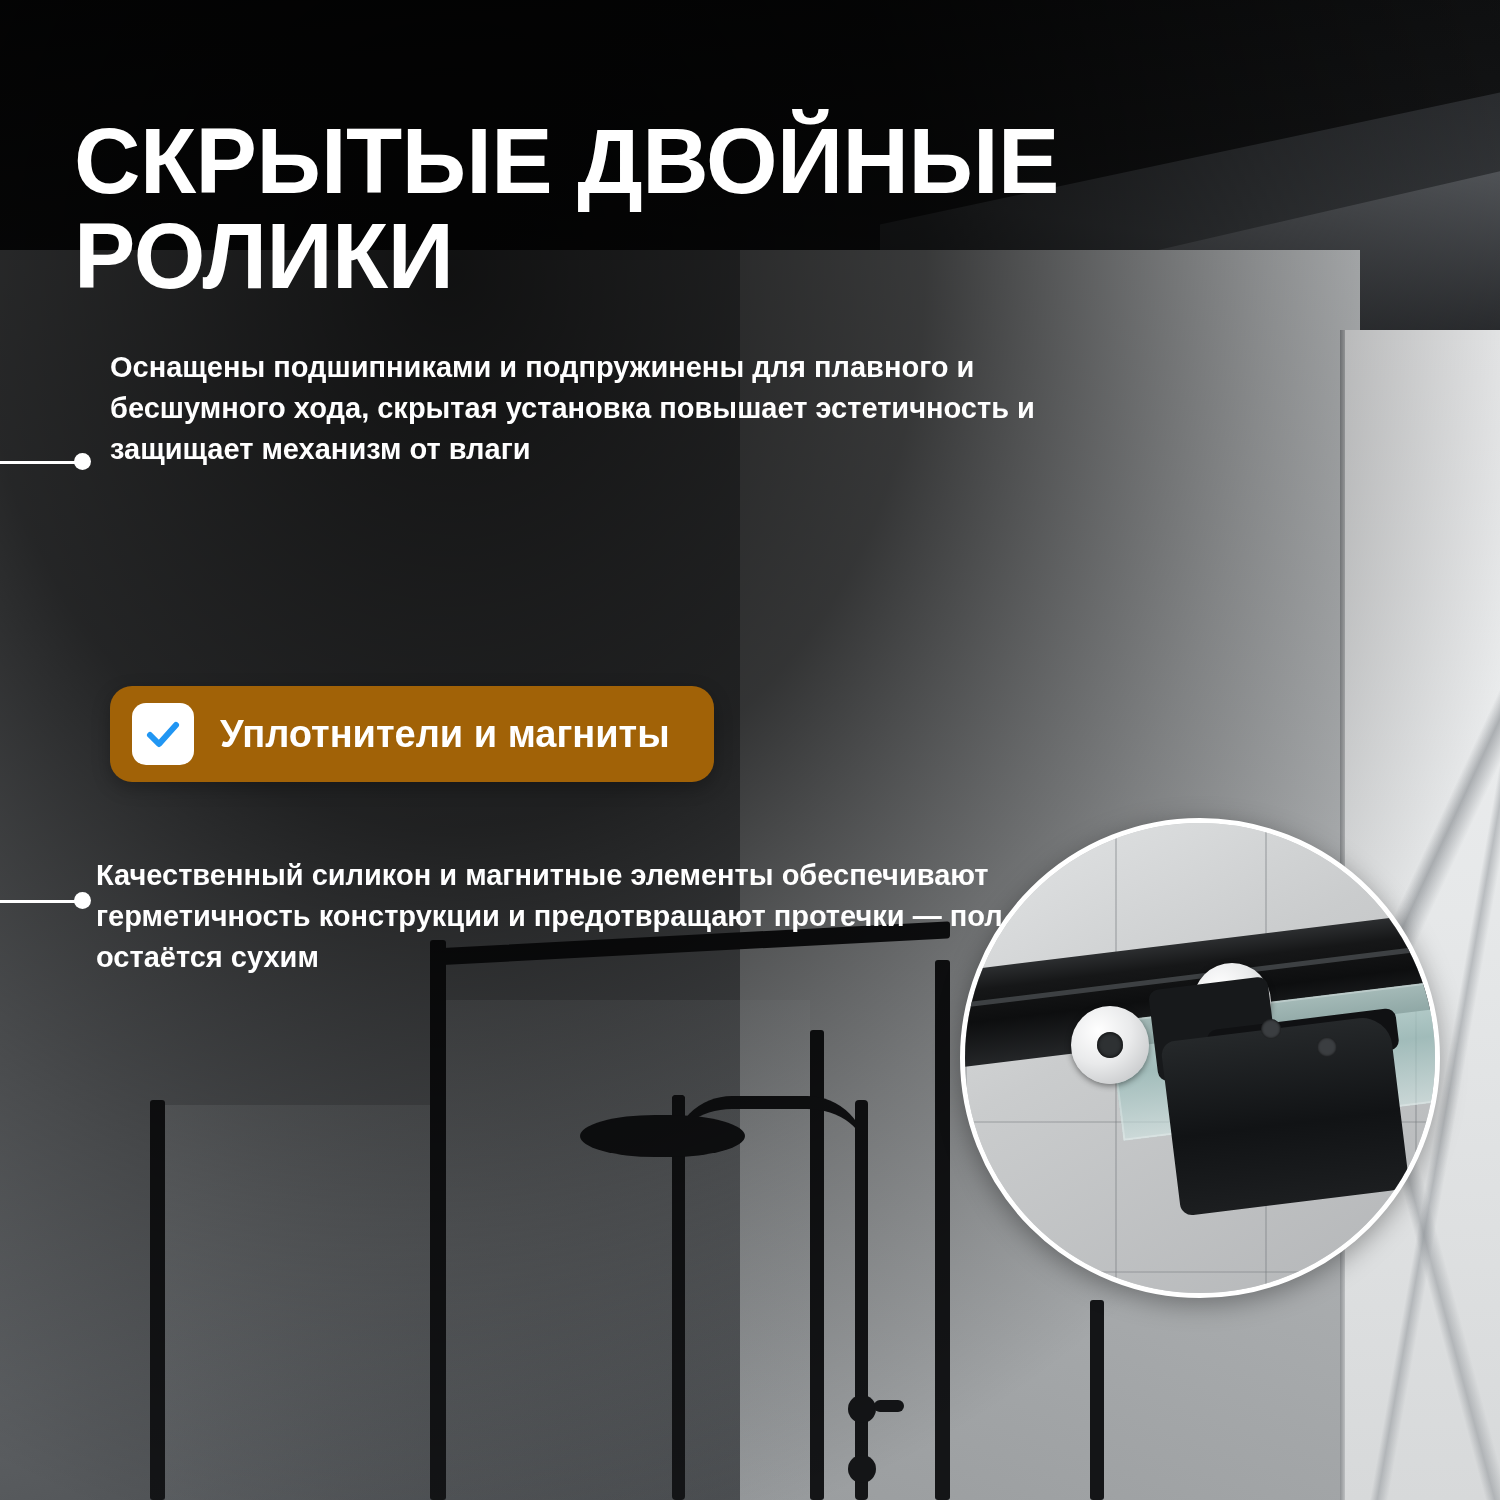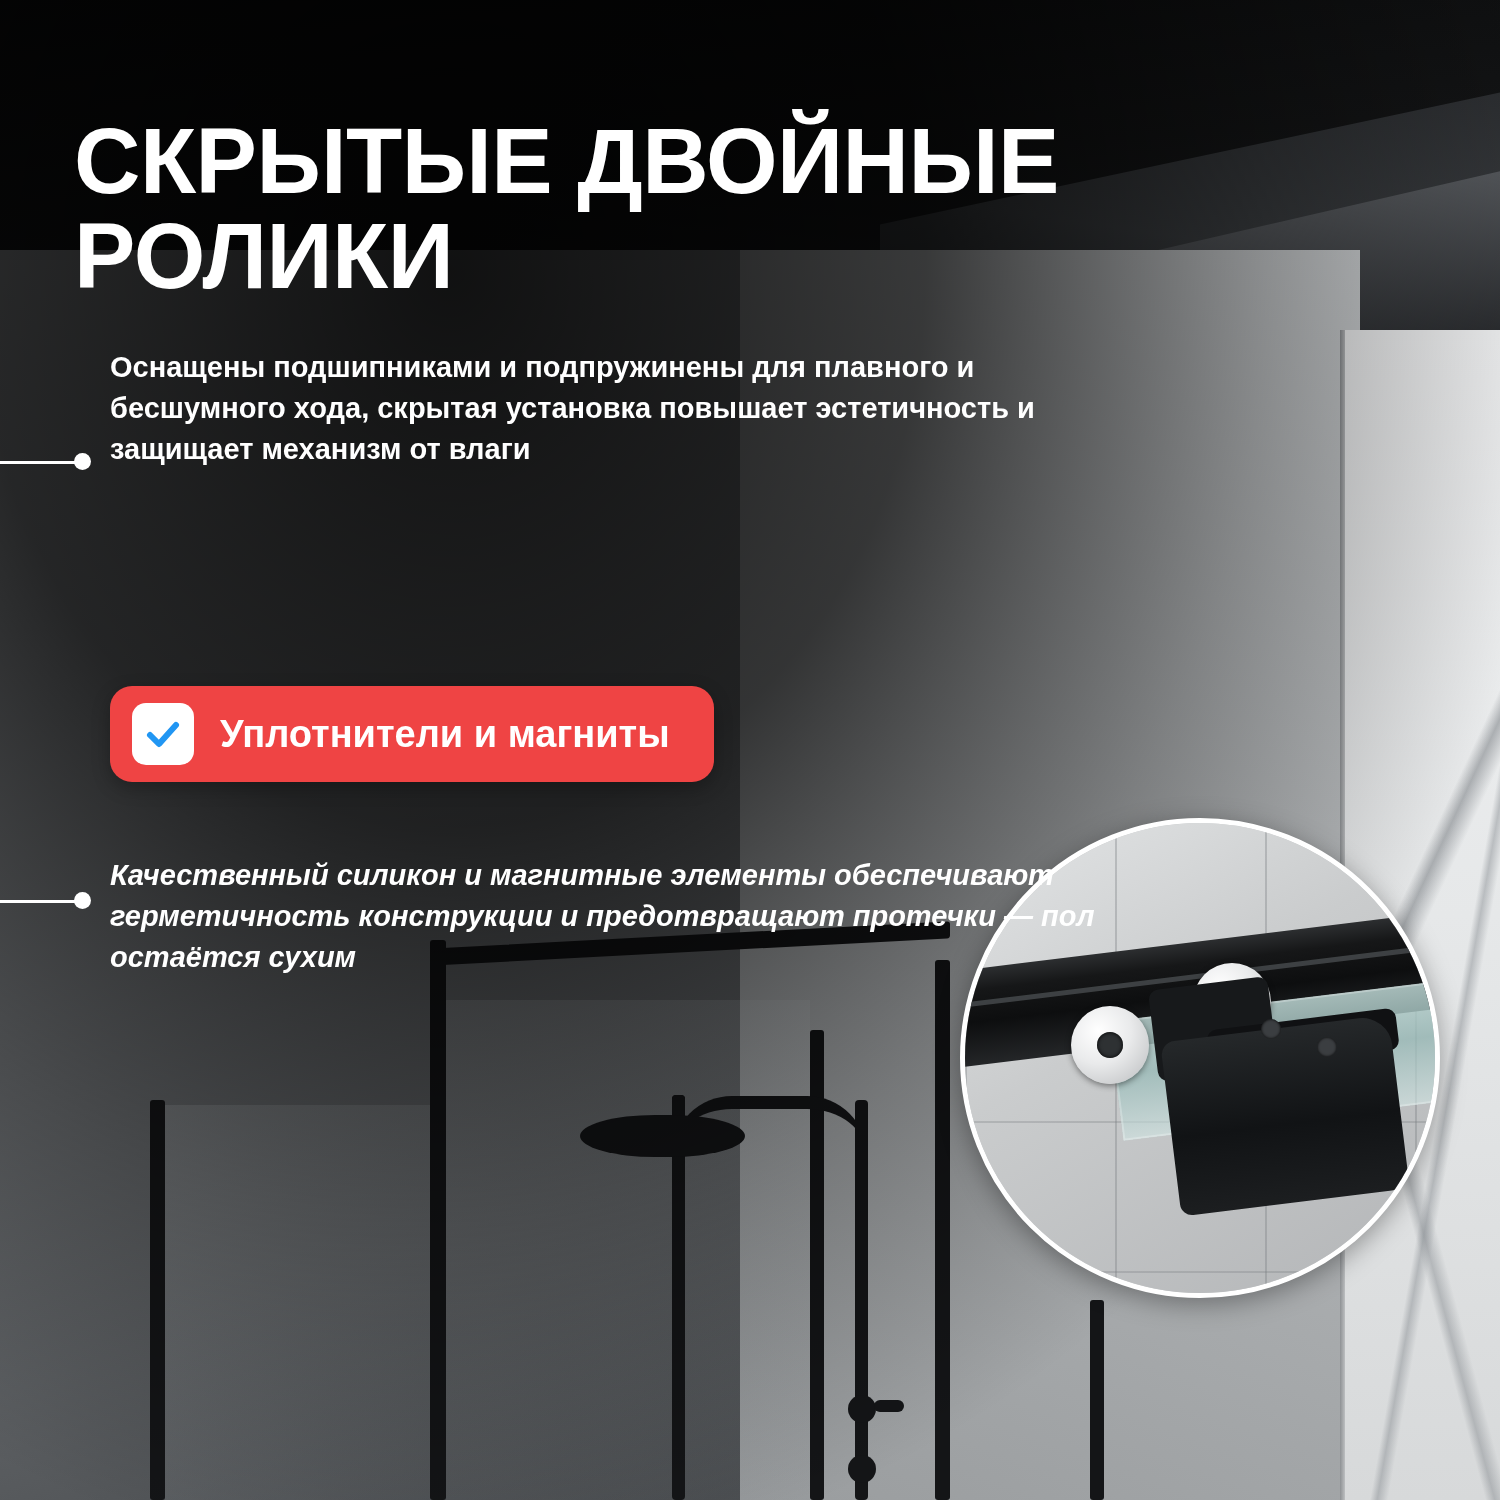--- a/index.html
+++ b/index.html
@@ -163,33 +163,33 @@
   
   .title{
     position:absolute;left:74px;top:52px;width:1260px;
     color:#ffffff;font-weight:700;font-size:92px;line-height:1.04;letter-spacing:-0.5px;
     text-transform:uppercase;
   }
   .para{
     position:absolute;color:#ffffff;font-weight:700;font-size:29px;line-height:1.42;
   }
   .para-1{left:110px;top:318px;width:960px;}
-  .para-2{left:110px;top:826px;width:1000px;font-style:italic;}
+  .para-2{left:96px;top:826px;width:1000px;}
 
   .bullet-line{position:absolute;height:3px;background:#ffffff;}
   .bullet-dot{position:absolute;width:17px;height:17px;border-radius:50%;background:#ffffff;}
   .bl-1{left:0px;top:461px;width:80px;}
   .bd-1{left:74px;top:453px;}
   .bl-2{left:0px;top:900px;width:80px;}
   .bd-2{left:74px;top:892px;}
 
   .chip{
     position:absolute;left:110px;top:686px;height:96px;
     display:flex;align-items:center;gap:26px;
-    background:#ef4444;border-radius:22px;padding:0 44px 0 22px;
+    background:#a16207;border-radius:22px;padding:0 44px 0 22px;
     box-shadow:0 6px 18px rgba(0,0,0,.25);
   }
   .chip-check{
     width:62px;height:62px;border-radius:14px;background:#ffffff;
     display:flex;align-items:center;justify-content:center;flex:0 0 auto;
   }
   .chip-check svg{display:block;}
   .chip-label{
     color:#ffffff;font-weight:700;font-size:38px;white-space:nowrap;
   }

